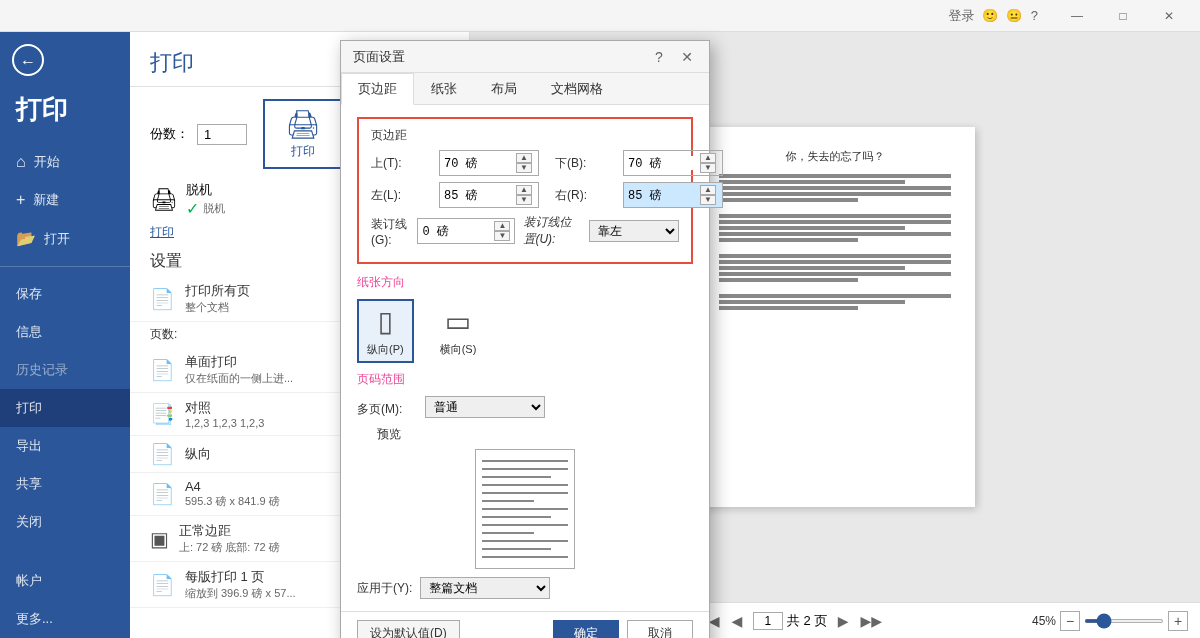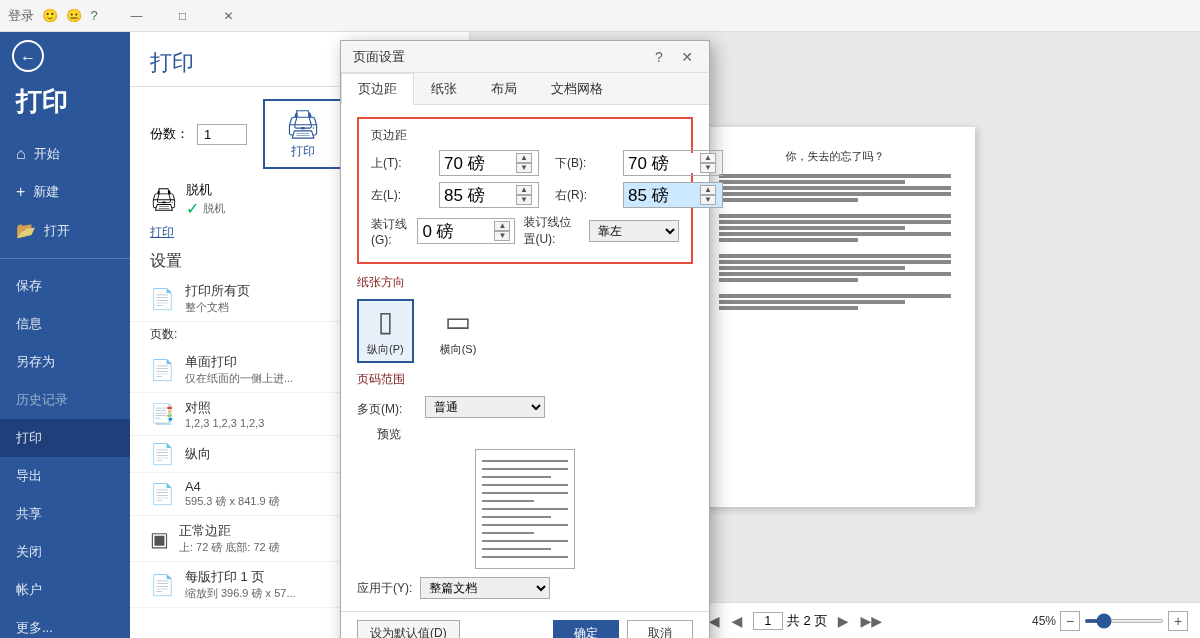--- a/index.html
+++ b/index.html
@@ -1,19 +1,19 @@
 <!DOCTYPE html>
 <html><head>
   <meta charset="utf-8">
   <style>
     * { box-sizing: border-box; margin: 0; padding: 0; }
     body { font-family: 'Microsoft YaHei', SimSun, sans-serif; font-size: 13px; background: #f0f0f0; width: 1200px; height: 638px; overflow: hidden; display: flex; flex-direction: column; }
 
     
-    .titlebar { height: 32px; background: #f5f5f5; display: flex; align-items: center; padding: 0 8px; border-bottom: 1px solid #ddd; }
+    .titlebar { height: 32px; background: #f5f5f5; display: flex; align-items: center; justify-content: flex-end; padding: 0 8px; border-bottom: 1px solid #ddd; }
     .titlebar-btn { width: 46px; height: 32px; display: flex; align-items: center; justify-content: center; cursor: pointer; font-size: 12px; color: #666; background: transparent; border: none; }
     .titlebar-login { display: flex; align-items: center; gap: 8px; margin-right: 16px; font-size: 13px; color: #666; }
 
     
     .app-body { display: flex; flex: 1; overflow: hidden; }
 
     
     .sidebar { width: 130px; background: #2b579a; display: flex; flex-direction: column; color: white; }
     .sidebar-back { width: 40px; height: 40px; display: flex; align-items: center; justify-content: center; margin: 8px; cursor: pointer; }
     .back-circle { width: 32px; height: 32px; border-radius: 50%; border: 2px solid white; display: flex; align-items: center; justify-content: center; font-size: 16px; color: white; }
@@ -72,28 +72,28 @@
     .dialog-ctrl { font-size: 14px; color: #666; cursor: pointer; width: 20px; height: 20px; display: flex; align-items: center; justify-content: center; }
     .dialog-tabs { display: flex; border-bottom: 1px solid #ddd; background: #f5f5f5; }
     .dialog-tab { padding: 6px 16px; font-size: 13px; cursor: pointer; color: #333; border: 1px solid transparent; margin-bottom: -1px; }
     .dialog-tab.active { background: white; border-color: #ddd #ddd white; color: #333; }
     .dialog-body { padding: 12px 16px; }
     .section-box { border: 2px solid #e74c3c; padding: 8px 12px; margin-bottom: 10px; }
     .section-label { font-size: 12px; color: #333; font-weight: 500; margin-bottom: 6px; }
     .margin-row { display: flex; align-items: center; gap: 8px; margin-bottom: 6px; }
     .margin-label { font-size: 12px; color: #333; width: 60px; }
     .margin-input { width: 100px; border: 1px solid #aaa; padding: 2px 4px; font-size: 12px; display: flex; align-items: center; }
-    .margin-input input { width: 70px; border: none; outline: none; font-size: 17px; padding: 0; }
+    .margin-input input { width: 70px; border: none; outline: none; font-size: 12px; padding: 0; font-family: Liberation Mono, monospace; }
     .margin-input input.active { background: #cce8ff; }
     .spinner { display: flex; flex-direction: column; margin-left: 2px; }
     .spinner-btn { width: 16px; height: 10px; border: 1px solid #aaa; background: #f5f5f5; cursor: pointer; display: flex; align-items: center; justify-content: center; font-size: 8px; line-height: 1; color: #555; }
     .margin-pair { display: flex; gap: 16px; }
     .gutter-row { display: flex; align-items: center; gap: 8px; margin-bottom: 6px; }
 
-    .section-label2 { font-size: 12px; color: #7f1d1d; font-weight: 500; margin-bottom: 8px; margin-top: 4px; }
+    .section-label2 { font-size: 12px; color: #ec4899; font-weight: 500; margin-bottom: 8px; margin-top: 4px; }
     .orientation-options { display: flex; gap: 16px; margin-bottom: 8px; }
     .orient-btn { display: flex; flex-direction: column; align-items: center; gap: 4px; cursor: pointer; padding: 4px 8px; border: 2px solid transparent; }
     .orient-btn.selected { border-color: #2b579a; background: #e8f0fa; }
     .page-icon { font-size: 28px; color: #555; }
     .orient-label { font-size: 11px; color: #333; }
 
     .pages-section { margin-bottom: 8px; }
     .pages-row { display: flex; align-items: flex-end; gap: 8px; }
     .pages-label { font-size: 12px; color: #333; width: 60px; }
     .pages-select { width: 120px; padding: 2px 4px; font-size: 12px; border: 1px solid #aaa; }
@@ -149,23 +149,20 @@
     <div class="sidebar-item">
       <span class="icon">📂</span>
       <span>打开</span>
     </div>
     <hr class="sidebar-divider">
     <div class="sidebar-item">
       <span>保存</span>
     </div>
     <div class="sidebar-item">
       <span>信息</span>
-    </div>
-    <div class="sidebar-item">
-      <span>另存为</span>
     </div>
     <div class="sidebar-item" style="color:rgba(255,255,255,0.5)">
       <span>历史记录</span>
     </div>
     <div class="sidebar-item active">
       <span>打印</span>
     </div>
     <div class="sidebar-item">
       <span>导出</span>
     </div>
@@ -391,21 +388,21 @@
         </div>
         <div class="gutter-row">
           <span class="margin-label">装订线(G):</span>
           <div class="margin-input">
             <input type="text" value="0 磅" style="">
             <div class="spinner">
               <button class="spinner-btn">▲</button>
               <button class="spinner-btn">▼</button>
             </div>
           </div>
-          <span class="margin-label" style="width:90px;">装订线位置(U):</span>
+          <span class="margin-label" style="width:90px;font-style:italic;">装订线位置(U):</span>
           <div style="position:relative; display:inline-block;">
             <select style="width:90px; border:1px solid #aaa; padding:2px 4px; font-size:12px; appearance:auto;">
               <option>靠左</option>
               <option>靠上</option>
               <option>靠右</option>
             </select>
           </div>
         </div>
       </div>
 

